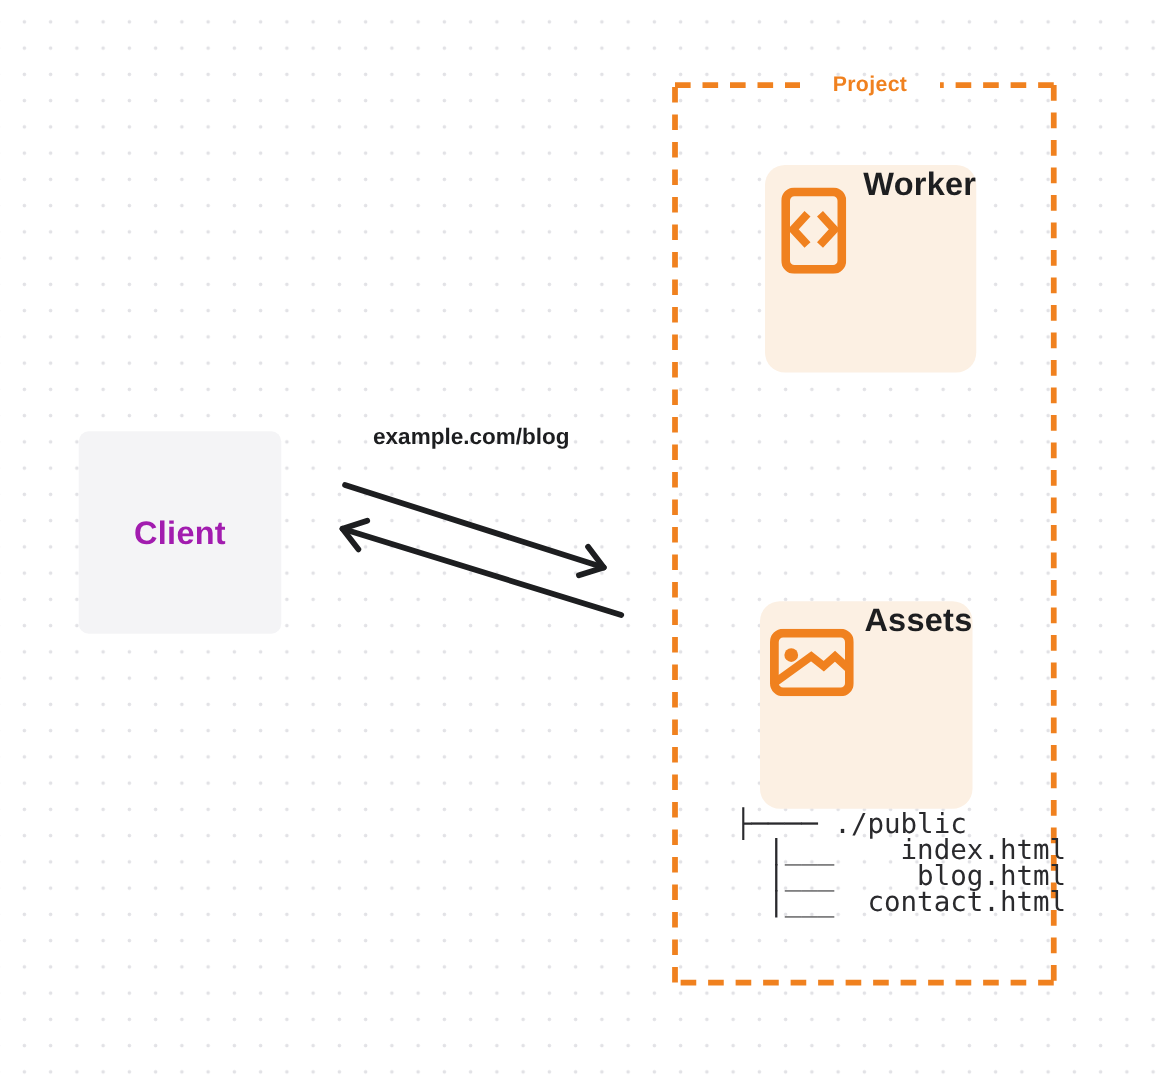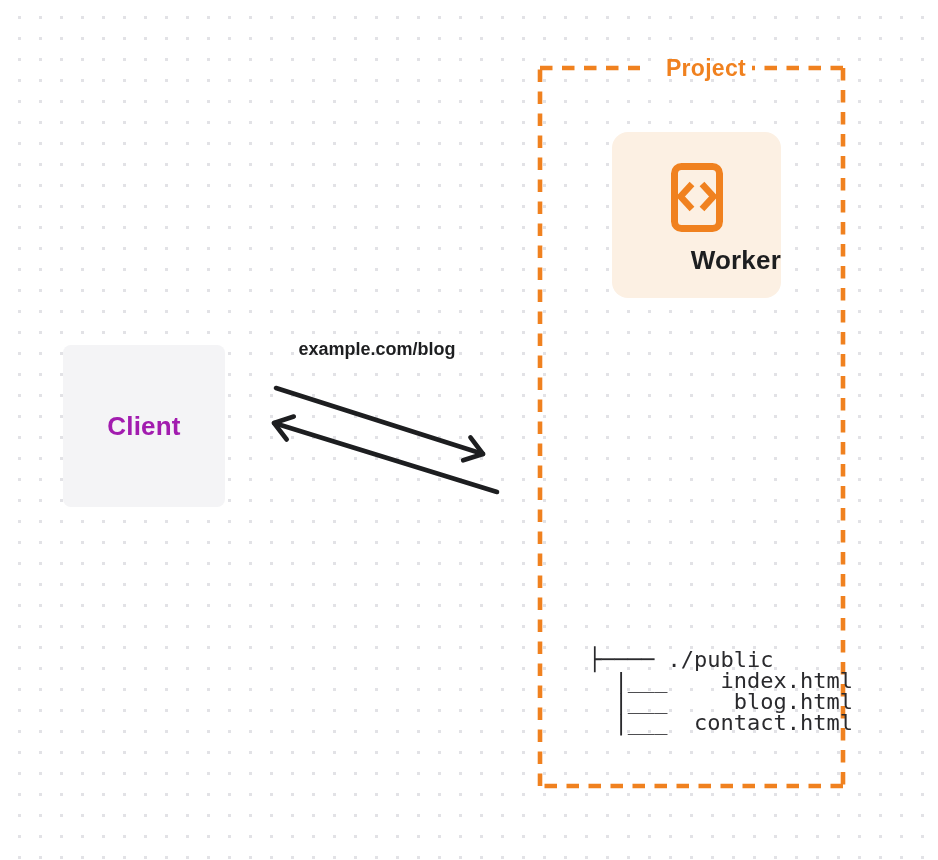--- a/index.html
+++ b/index.html
@@ -26,27 +26,27 @@
   
   #request-label{
     left:282px;top:339px;width:190px;
     font-size:18px;font-weight:bold;color:#1d1e20;
     white-space:nowrap;
     text-align:center;
   }
   
   #project-label{
     left:646px;top:54px;width:100px;height:28px;
-    color:#f0811f;font-size:23px;font-weight:bold;
-    text-align:right;line-height:28px;letter-spacing:.3px;
+    color:#f0811f;font-size:17px;font-weight:bold;
+    text-align:center;line-height:28px;letter-spacing:.3px;
   }
   
   .card{
     background:#fcf0e3;border-radius:16px;
-    display:flex;flex-direction:column;align-items:flex-end;
+    display:flex;align-items:flex-start;
   }
   #worker-card{left:612px;top:132px;width:169px;height:166px;}
   #assets-card{left:608px;top:481px;width:170px;height:166px;}
   .card .icon-wrap{flex:1;display:flex;align-items:center;justify-content:center;width:100%;}
   #worker-card .icon-wrap{padding-top:18px;}
   #assets-card .icon-wrap{padding-top:22px;}
   .card .card-label{
     font-size:26px;font-weight:bold;color:#1d1e20;
     margin-bottom:22px;letter-spacing:.2px;
   }
@@ -99,19 +99,29 @@
     <div class="icon-wrap">
       <svg width="52" height="69" viewBox="0 0 52 69" fill="none">
         <rect x="3.5" y="3.5" width="45" height="62" rx="7" stroke="#f0811f" stroke-width="7"></rect>
         <path d="M21 21 L9.5 33.5 L21 46" stroke="#f0811f" stroke-width="6.5" stroke-linecap="butt" stroke-linejoin="miter"></path>
         <path d="M31 21 L42.5 33.5 L31 46" stroke="#f0811f" stroke-width="6.5" stroke-linecap="butt" stroke-linejoin="miter"></path>
       </svg>
     </div>
     <div class="card-label">Worker</div>
   </div>
 
+  <div id="assets-card" class="abs card">
+    <div class="icon-wrap">
+      <svg width="67" height="54" viewBox="0 0 67 54" fill="none">
+        <rect x="3.5" y="3.5" width="60" height="47" rx="7" stroke="#f0811f" stroke-width="7"></rect>
+        <circle cx="17" cy="21" r="5.5" fill="#f0811f"></circle>
+        <path d="M4 43 L33 22 L43 30 L52 22 L64 33" stroke="#f0811f" stroke-width="6.5" stroke-linecap="butt" stroke-linejoin="miter"></path>
+      </svg>
+    </div>
+    <div class="card-label">Assets</div>
+  </div>
 
   <pre id="file-tree" class="abs">├──── ./public
   |___    index.html
   |___     blog.html
   |___  contact.html</pre>
 
 </div>
 
 </body></html>

